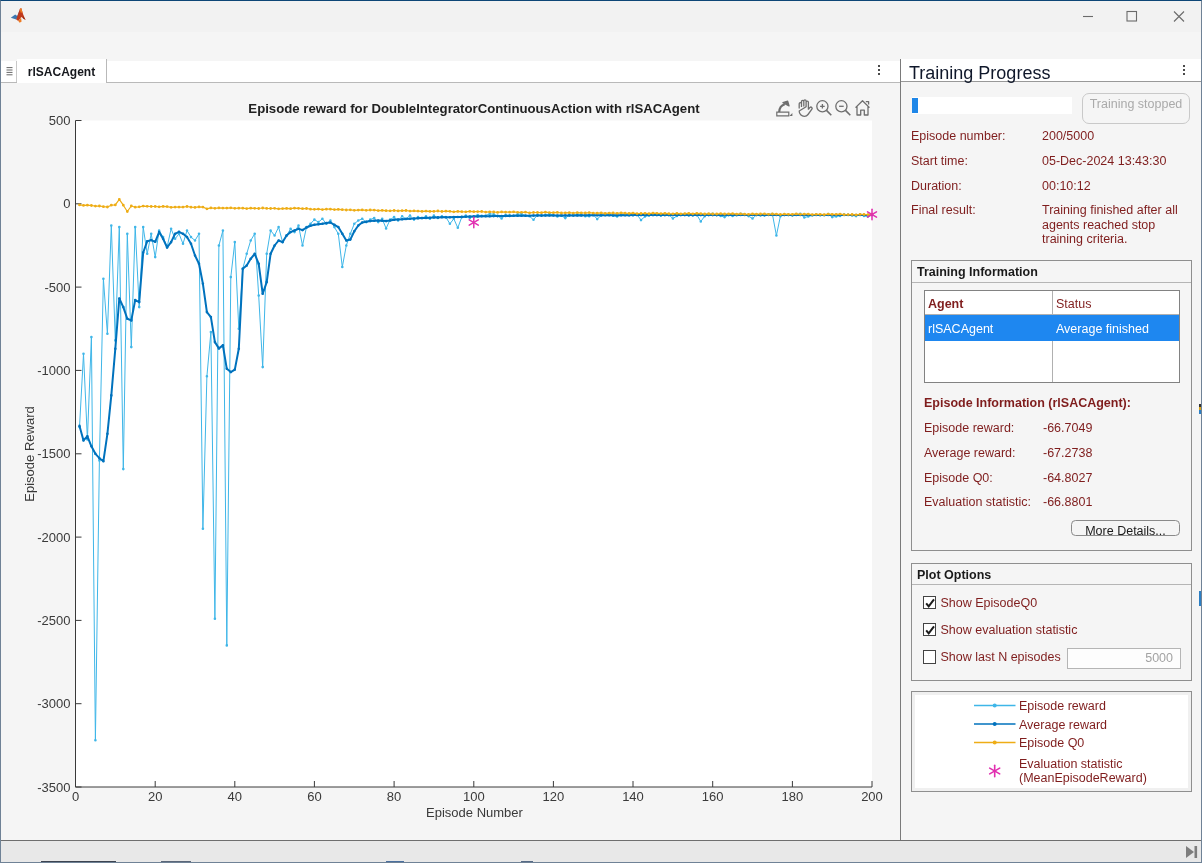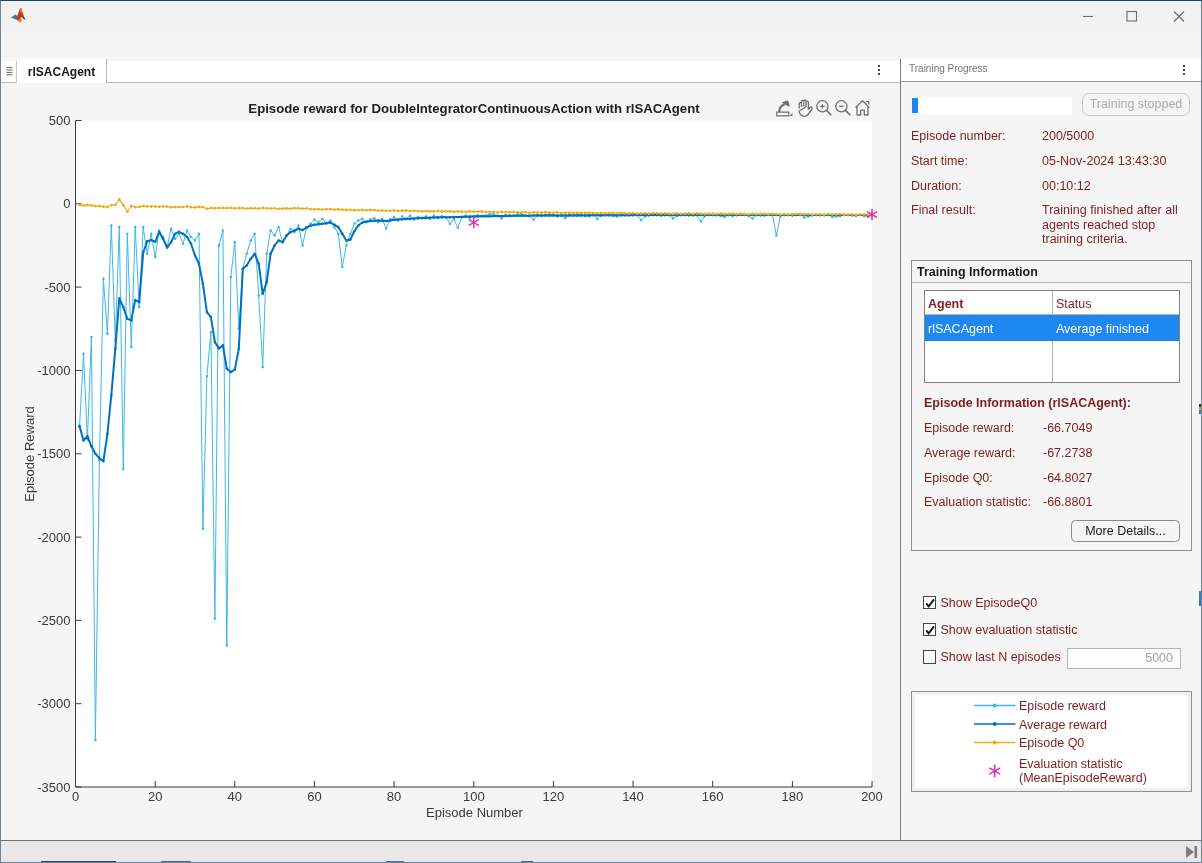--- a/index.html
+++ b/index.html
@@ -7,21 +7,21 @@
 .titlebar{left:0;top:0;width:1200px;height:31px;background:#f2f2f2}
 .title-txt{left:29px;top:8px;font-size:14.5px;color:#8c8c8c}
 .bluebar{left:0;top:31px;width:1200px;height:29px;background:#15426d}
 .bluebar span{position:absolute;left:16px;top:7.5px;font-size:10px;font-weight:bold;color:#fff;letter-spacing:.1px}
 .tabstrip{left:0;top:60px;width:899px;height:22px;background:#fff;border-bottom:1px solid #b9b9b9}
 .burger{left:0;top:60px;width:16px;height:21px;background:#fff;border-right:1px solid #c9c9c9}
 .tab{left:16px;top:58px;width:90px;height:24px;background:#fff;border-right:1px solid #b9b9b9;z-index:3;font-size:12px;font-weight:bold;color:#16181d;text-align:center;line-height:26px}
 .leftpane{left:0;top:82px;width:899px;height:757px;background:#f5f5f5}
 .vdivider{left:899px;top:58px;width:1px;height:781px;background:#7a7a7a}
 .rpanel{left:900px;top:58px;width:300px;height:23px;background:#fff;border-bottom:1px solid #999}
-.rphead{left:908px;top:61.5px;font-size:10px;color:#737373}
+.rphead{left:908px;top:61.5px;font-size:18px;color:#0f172a}
 .rcontent{left:900px;top:82px;width:300px;height:757px;background:#f5f5f5}
 .botbar{left:0;top:839px;width:1200px;height:22px;background:#e8e8e8;border-top:1px solid #6e6e6e}
 .lbl{font-size:12.5px;color:#7f1d1d}
 .panel{border:1px solid #8f8f8f;background:#f5f5f5}
 .phead{position:absolute;left:5px;top:4px;font-size:12.5px;font-weight:bold;color:#1a1a1a}
 .pline{position:absolute;left:0;width:100%;height:1px;background:#b5b5b5}
 .btn{position:absolute;border:1px solid #c9c9c9;border-radius:4px;font-size:12.5px;text-align:center;background:#f5f5f5}
 .ck{position:absolute;width:13.5px;height:13.5px;background:#fff;border:1.2px solid #434343}
 .dots3{position:absolute;width:2px;height:2px;background:#4a4a4a;box-shadow:0 4px 0 #4a4a4a,0 8px 0 #4a4a4a}
 </style></head><body>
@@ -119,26 +119,26 @@
       </g>
 </svg>
  <div class="abs vdivider"></div>
  <div class="abs rpanel"></div>
  <div class="abs rphead">Training Progress</div>
  <div class="abs dots3" style="left:1182px;top:64px"></div>
  <div class="abs rcontent"></div>
 
  <div class="abs" style="left:910.5px;top:95.5px;width:160.5px;height:17px;background:#fff"></div>
  <div class="abs" style="left:911px;top:96.5px;width:5.5px;height:15px;background:#1f87e8"></div>
- <div class="abs btn" style="left:1081px;top:92px;width:108px;height:23px;line-height:21px;border-radius:7px;color:#aaaaaa">Training stopped</div>
+ <div class="abs btn" style="left:1081px;top:92px;width:108px;height:31px;line-height:21px;border-radius:7px;color:#aaaaaa">Training stopped</div>
 
  <div class="abs lbl" style="left:910px;top:128px">Episode number:</div>
  <div class="abs lbl" style="left:1041px;top:128px">200/5000</div>
  <div class="abs lbl" style="left:910px;top:153px">Start time:</div>
- <div class="abs lbl" style="left:1041px;top:153px">05-Nov-2024 13:43:30</div>
+ <div class="abs lbl" style="left:1041px;top:153px">05-Dec-2024 13:43:30</div>
  <div class="abs lbl" style="left:910px;top:178px">Duration:</div>
  <div class="abs lbl" style="left:1041px;top:178px">00:10:12</div>
  <div class="abs lbl" style="left:910px;top:202px">Final result:</div>
  <div class="abs panel" style="left:910px;top:259px;width:281px;height:291px">
    <div class="phead">Training Information</div>
    <div class="pline" style="top:21px"></div>
  </div>
 
  <div class="abs lbl" style="left:1041px;top:202px;width:150px;line-height:14.5px">Training finished after all agents reached stop training criteria.</div>
  <div class="abs" style="left:923px;top:289px;width:256px;height:93px;background:#fff;border:1px solid #828282"></div>
@@ -151,22 +151,26 @@
  <div class="abs lbl" style="left:1055px;top:320.5px;color:#fff">Average finished</div>
  <div class="abs lbl" style="left:923px;top:395px;font-weight:bold">Episode Information (rlSACAgent):</div>
  <div class="abs lbl" style="left:923px;top:420px">Episode reward:</div>
  <div class="abs lbl" style="left:1042px;top:420px">-66.7049</div>
  <div class="abs lbl" style="left:923px;top:445px">Average reward:</div>
  <div class="abs lbl" style="left:1042px;top:445px">-67.2738</div>
  <div class="abs lbl" style="left:923px;top:470px">Episode Q0:</div>
  <div class="abs lbl" style="left:1042px;top:470px">-64.8027</div>
  <div class="abs lbl" style="left:923px;top:494px">Evaluation statistic:</div>
  <div class="abs lbl" style="left:1042px;top:494px">-66.8801</div>
- <div class="abs btn" style="left:1070px;top:519px;width:109px;height:22px;line-height:20px;border-color:#8a8a8a;border-radius:4.5px;color:#1a1a1a">More Details...</div>
-
+ <div class="abs btn" style="left:1070px;top:519px;width:109px;height:16px;line-height:20px;border-color:#8a8a8a;border-radius:4.5px;color:#1a1a1a">More Details...</div>
+
+ <div class="abs panel" style="left:910px;top:562px;width:281px;height:118px">
+   <div class="phead">Plot Options</div>
+   <div class="pline" style="top:20px"></div>
+ </div>
  <div class="abs ck" style="left:921.5px;top:594.5px"></div>
  <svg class="abs" style="left:921.5px;top:594.5px" width="14" height="14" viewBox="0 0 14 14">
       <path d="M3.2 7.4 L5.7 10.4 L11 3.4" stroke="#1c1c1c" stroke-width="2" fill="none"></path>
     </svg>
  <div class="abs lbl" style="left:939.5px;top:594.5px">Show EpisodeQ0</div>
  <div class="abs ck" style="left:921.5px;top:621.5px"></div>
  <svg class="abs" style="left:921.5px;top:621.5px" width="14" height="14" viewBox="0 0 14 14">
       <path d="M3.2 7.4 L5.7 10.4 L11 3.4" stroke="#1c1c1c" stroke-width="2" fill="none"></path>
     </svg>
  <div class="abs lbl" style="left:939.5px;top:621.5px">Show evaluation statistic</div>

